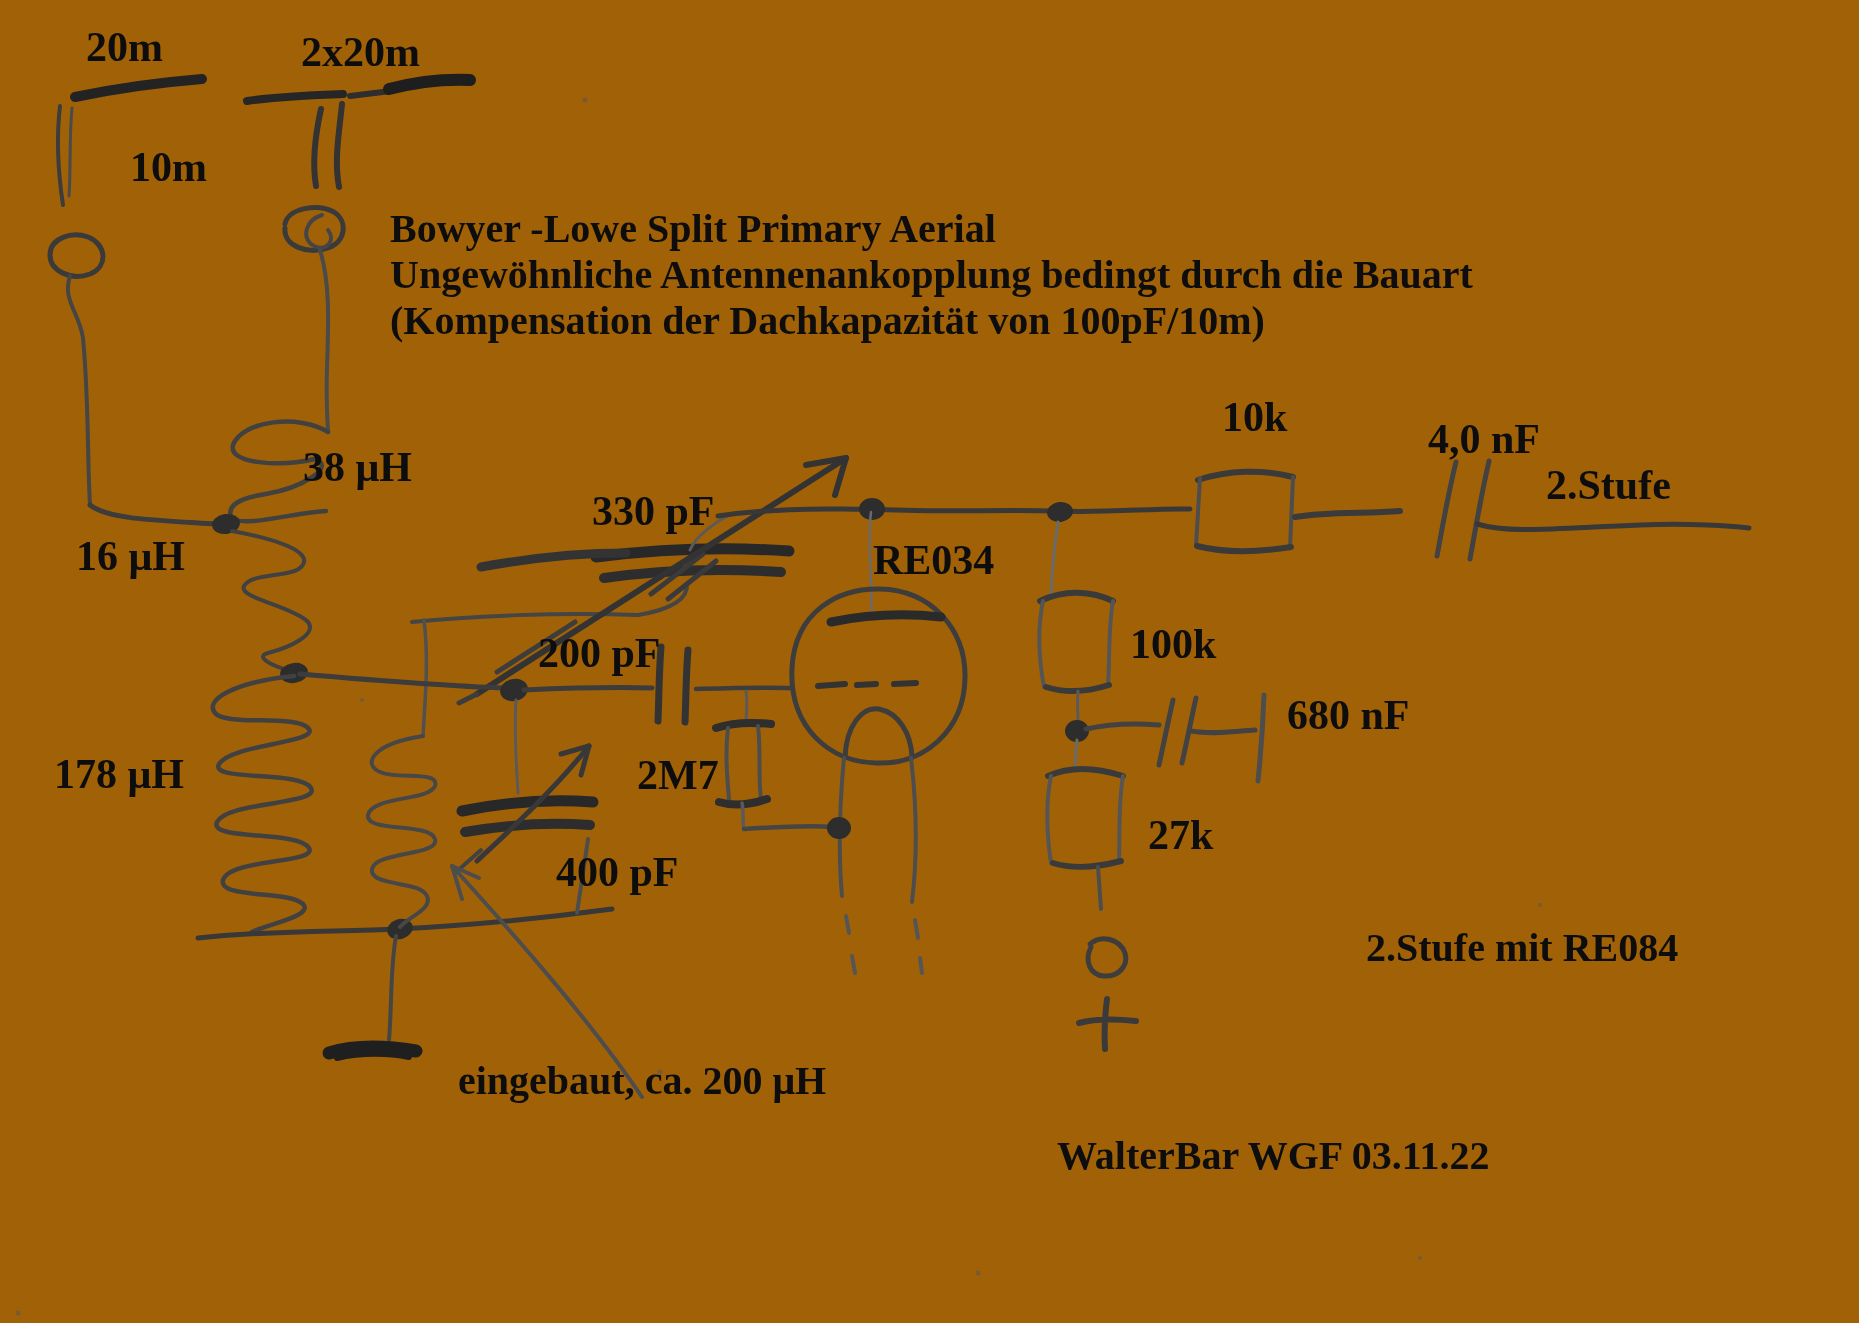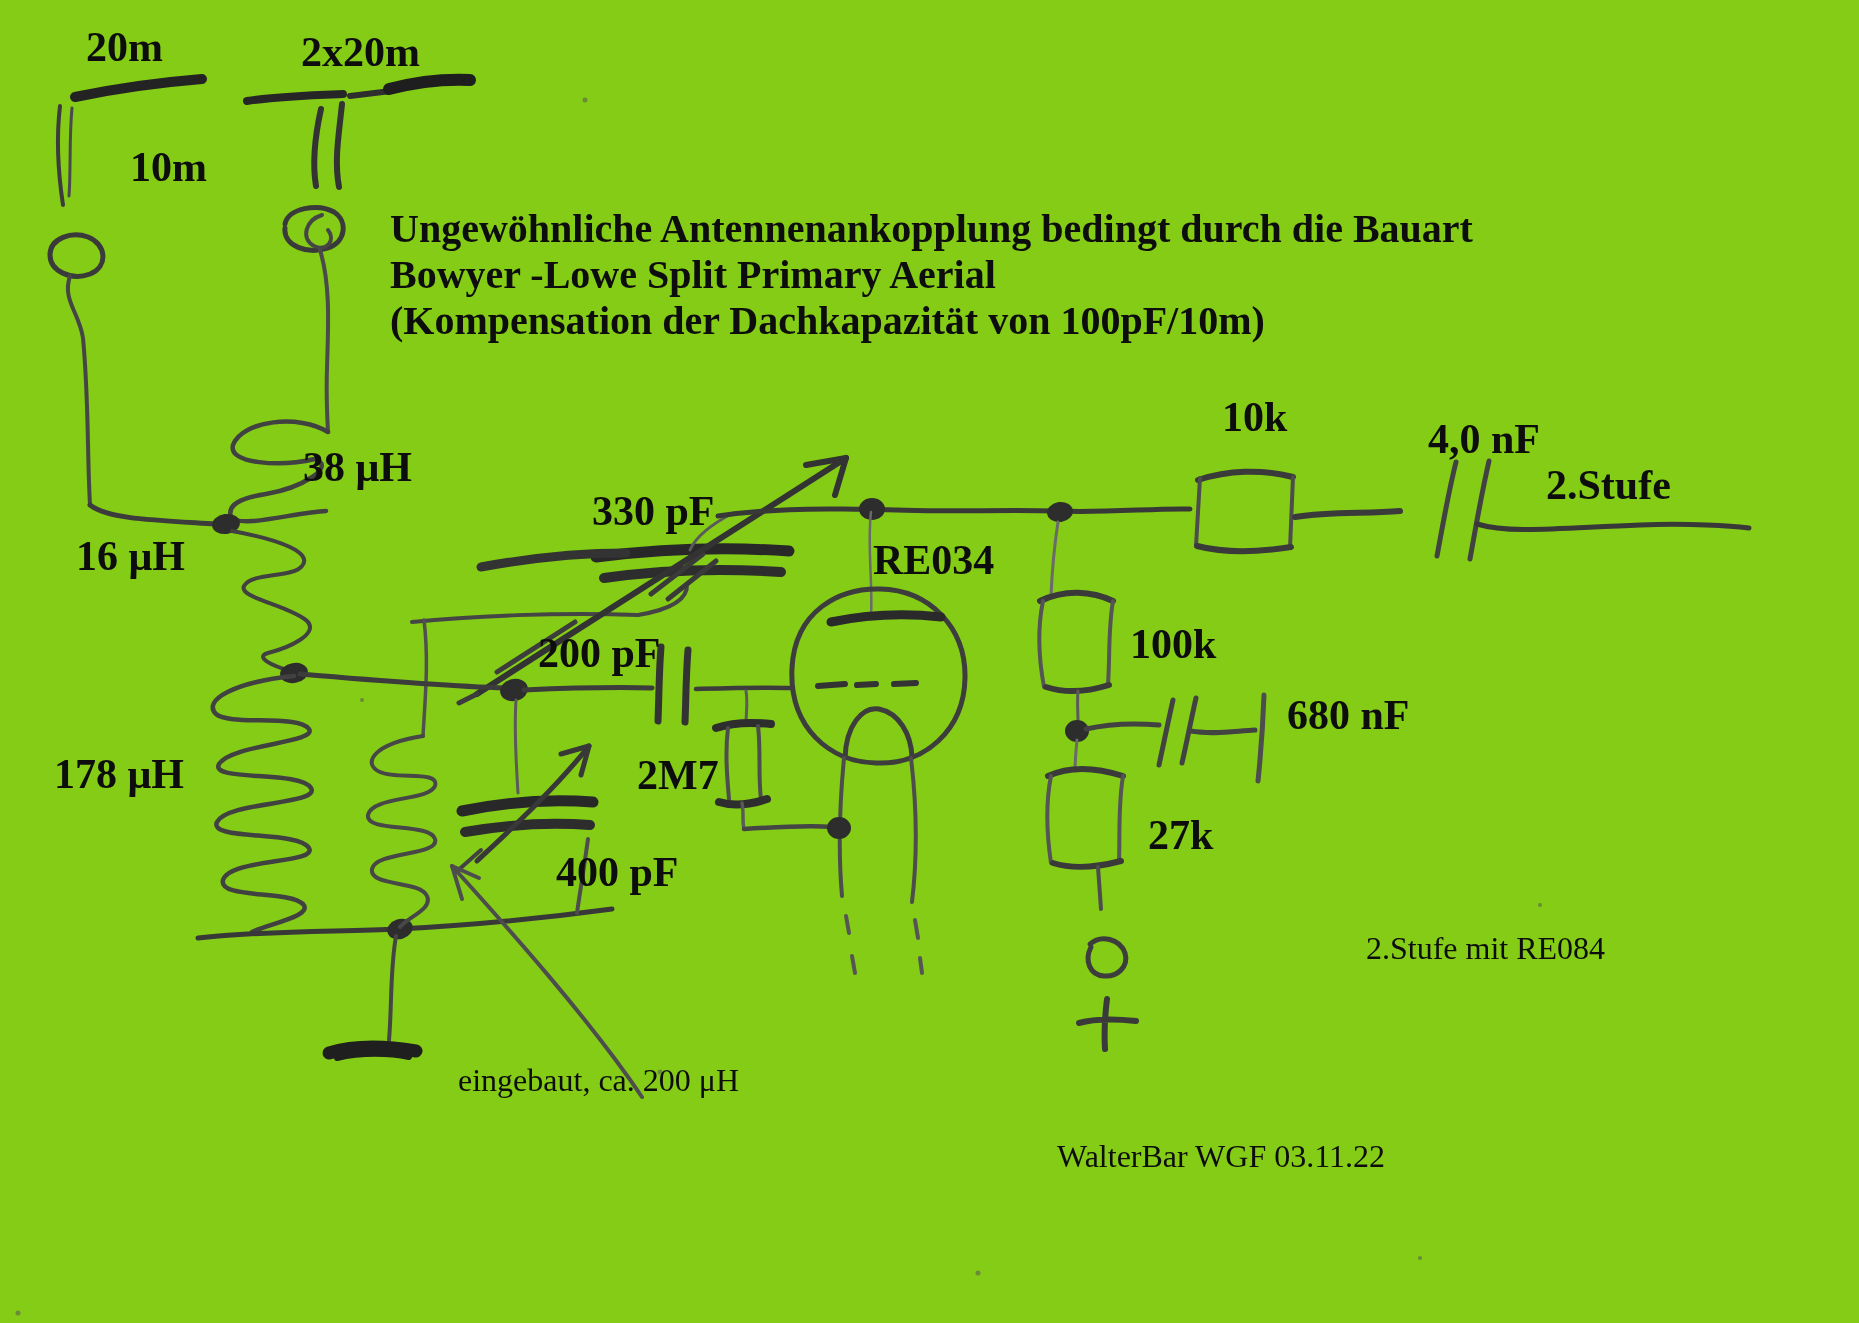--- a/index.html
+++ b/index.html
@@ -1,33 +1,33 @@
 <!DOCTYPE html>
 <html><head>
 <meta charset="utf-8">
 <style>
   html,body{margin:0;padding:0;background:#e8e8e8;}
   #page{
     position:relative;
     width:1859px;height:1323px;
-    background:#84cc16;
+    background:#a16207;
     overflow:hidden;
     font-family:"Liberation Serif","DejaVu Serif",serif;
   }
   #schematic{position:absolute;left:0;top:0;width:1859px;height:1323px;}
   .lbl{
     position:absolute;
     font-weight:bold;
     font-size:42px;
     color:#0d0d0d;
     white-space:nowrap;
     line-height:1.0;
   }
   .title-block{position:absolute;left:390px;top:206px;font-weight:bold;font-size:40px;color:#0d0d0d;line-height:46px;white-space:nowrap;}
-  .note{position:absolute;font-weight:normal;font-size:32px;color:#0d0d0d;white-space:nowrap;}
+  .note{position:absolute;font-weight:bold;font-size:40px;color:#0d0d0d;white-space:nowrap;}
   .note div{line-height:44px;}
   .feedback-note div{line-height:41px;}
   svg path, svg ellipse, svg circle{stroke-linecap:round;stroke-linejoin:round;}
 </style>
 </head>
 <body>
 
 <div id="page">
 
   <svg id="schematic" viewBox="0 0 1859 1323" xmlns="http://www.w3.org/2000/svg" fill="none">
@@ -197,22 +197,22 @@
       <circle cx="1540" cy="905" r="2" fill="#555"></circle>
       <circle cx="18" cy="1313" r="2.5" fill="#555"></circle>
     </g>
   </svg>
 
   <div class="lbl" style="left:86px;top:26px">20m</div>
   <div class="lbl" style="left:301px;top:31px">2x20m</div>
   <div class="lbl" style="left:130px;top:146px">10m</div>
 
   <div class="title-block">
+    <div>Bowyer -Lowe Split Primary Aerial</div>
     <div>Ungewöhnliche Antennenankopplung bedingt durch die Bauart</div>
-    <div>Bowyer -Lowe Split Primary Aerial</div>
     <div>(Kompensation der Dachkapazität von 100pF/10m)</div>
   </div>
 
   <div class="lbl" style="left:303px;top:446px">38 μH</div>
   <div class="lbl" style="left:76px;top:535px">16 μH</div>
   <div class="lbl" style="left:592px;top:490px">330 pF</div>
   <div class="lbl" style="left:873px;top:539px">RE034</div>
   <div class="lbl" style="left:1222px;top:396px">10k</div>
   <div class="lbl" style="left:1428px;top:418px">4,0 nF</div>
   <div class="lbl" style="left:1546px;top:464px">2.Stufe</div>

